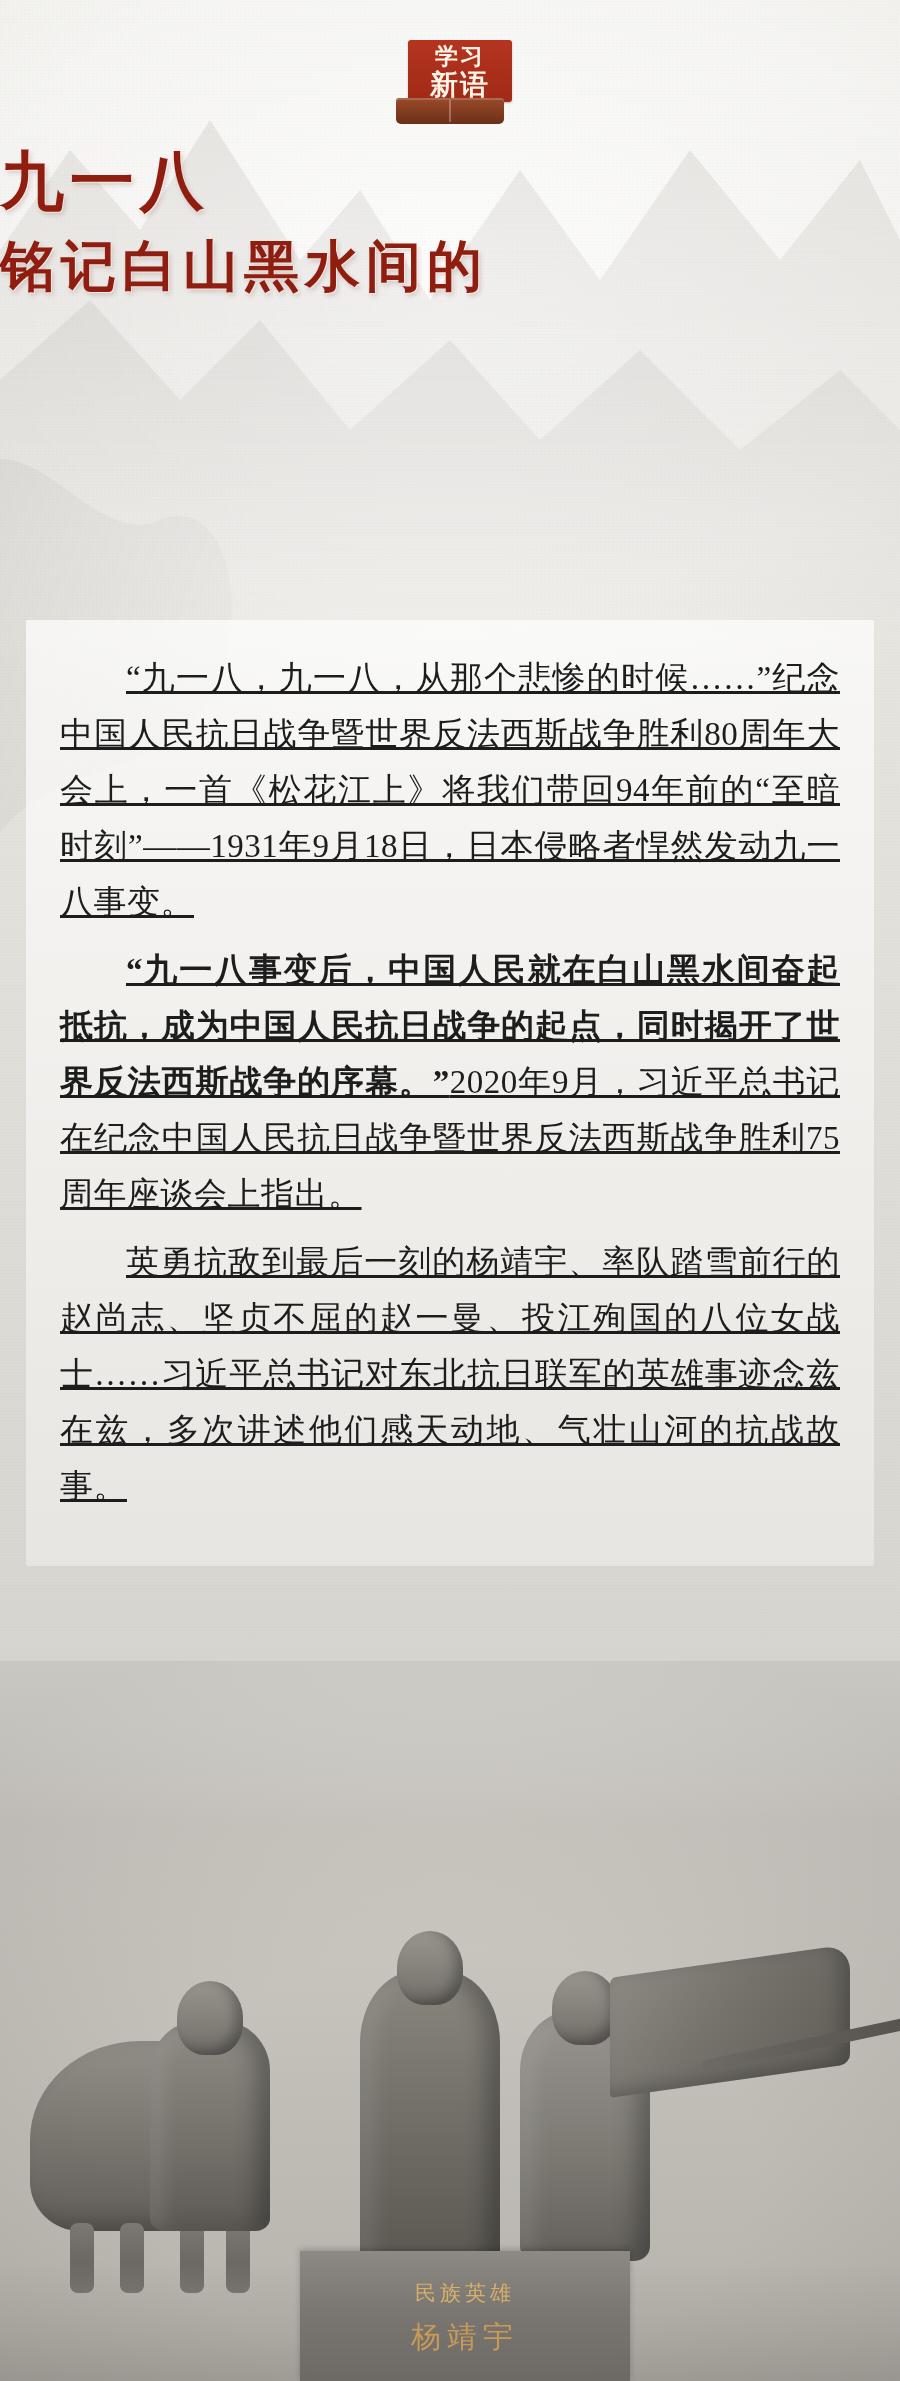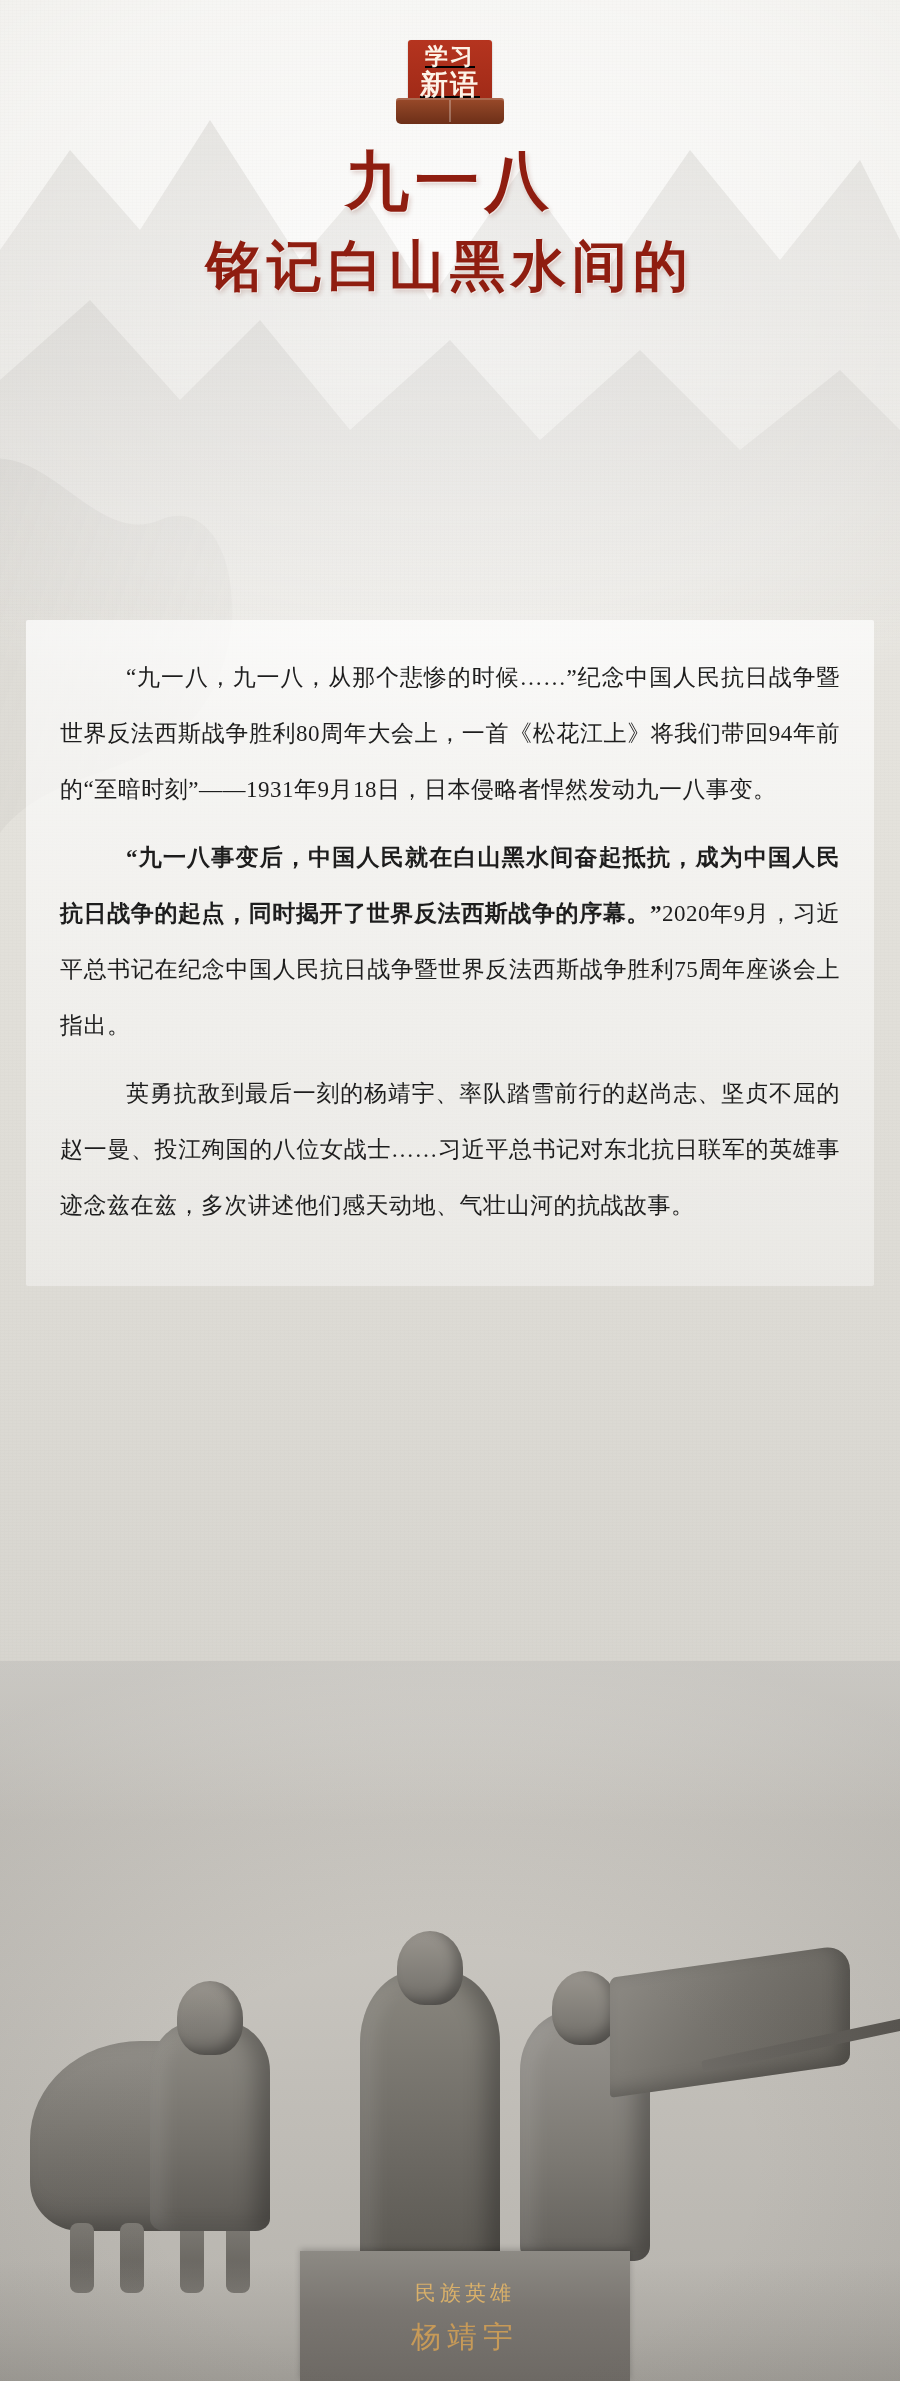--- a/index.html
+++ b/index.html
@@ -71,43 +71,42 @@
     content: "";
     position: absolute;
     left: 50%; top: 2px;
     width: 2px; height: 22px;
     background: rgba(255,255,255,0.28);
     transform: translateX(-50%);
   }
   .logo .seal {
     position: absolute;
     left: 12px; top: 0;
-    width: 84px; height: 62px;
+    width: 104px; height: 62px;
     background: linear-gradient(180deg, #b5341f 0%, #a02a17 100%);
     border-radius: 3px;
     box-shadow: 0 1px 2px rgba(0,0,0,0.25);
-    text-decoration: underline;
   }
   .logo .seal span {
     display: block;
     text-align: center;
     color: #fdf3e7;
     font-weight: bold;
     letter-spacing: 2px;
     font-family: "Liberation Serif", serif;
   }
   .logo .seal .l1 { font-size: 23px; line-height: 28px; padding-top: 3px; }
   .logo .seal .l2 { font-size: 28px; line-height: 27px; }
 
   
   .title-block {
     position: absolute;
     top: 140px;
     left: 0; right: 0;
-    text-align: center;
+    text-align: left;
     color: #8f1d10;
   }
   .title-line {
     font-family: "Liberation Serif", "DejaVu Serif", serif;
     font-weight: bold;
     letter-spacing: 6px;
     text-shadow: 1px 1px 0 rgba(255,255,255,0.55), 2px 3px 5px rgba(110,30,15,0.20);
   }
   .title-line.l1 { font-size: 64px; line-height: 84px; }
   .title-line.l2 { font-size: 55px; line-height: 86px; }
@@ -119,27 +118,28 @@
     top: 620px;
     left: 26px;
     width: 848px;
     padding: 30px 34px 40px 34px;
     box-sizing: border-box;
     background: linear-gradient(180deg, rgba(255,255,255,0.70) 0%, rgba(255,255,255,0.55) 45%, rgba(255,255,255,0.38) 100%);
     border-radius: 2px;
   }
   .para {
     font-family: "Liberation Serif", "DejaVu Serif", serif;
-    font-size: 23px;
+    font-size: 33px;
     line-height: 56px;
     color: #1d1d1d;
     text-indent: 66px;
     text-align: justify;
     margin: 0 0 12px 0;
     letter-spacing: 0.5px;
+    text-decoration: underline;
   }
   .para .bold-run { font-weight: bold; }
 
   
   .photo {
     position: absolute;
     left: 0; right: 0;
     bottom: 0;
     height: 720px;
     overflow: hidden;

